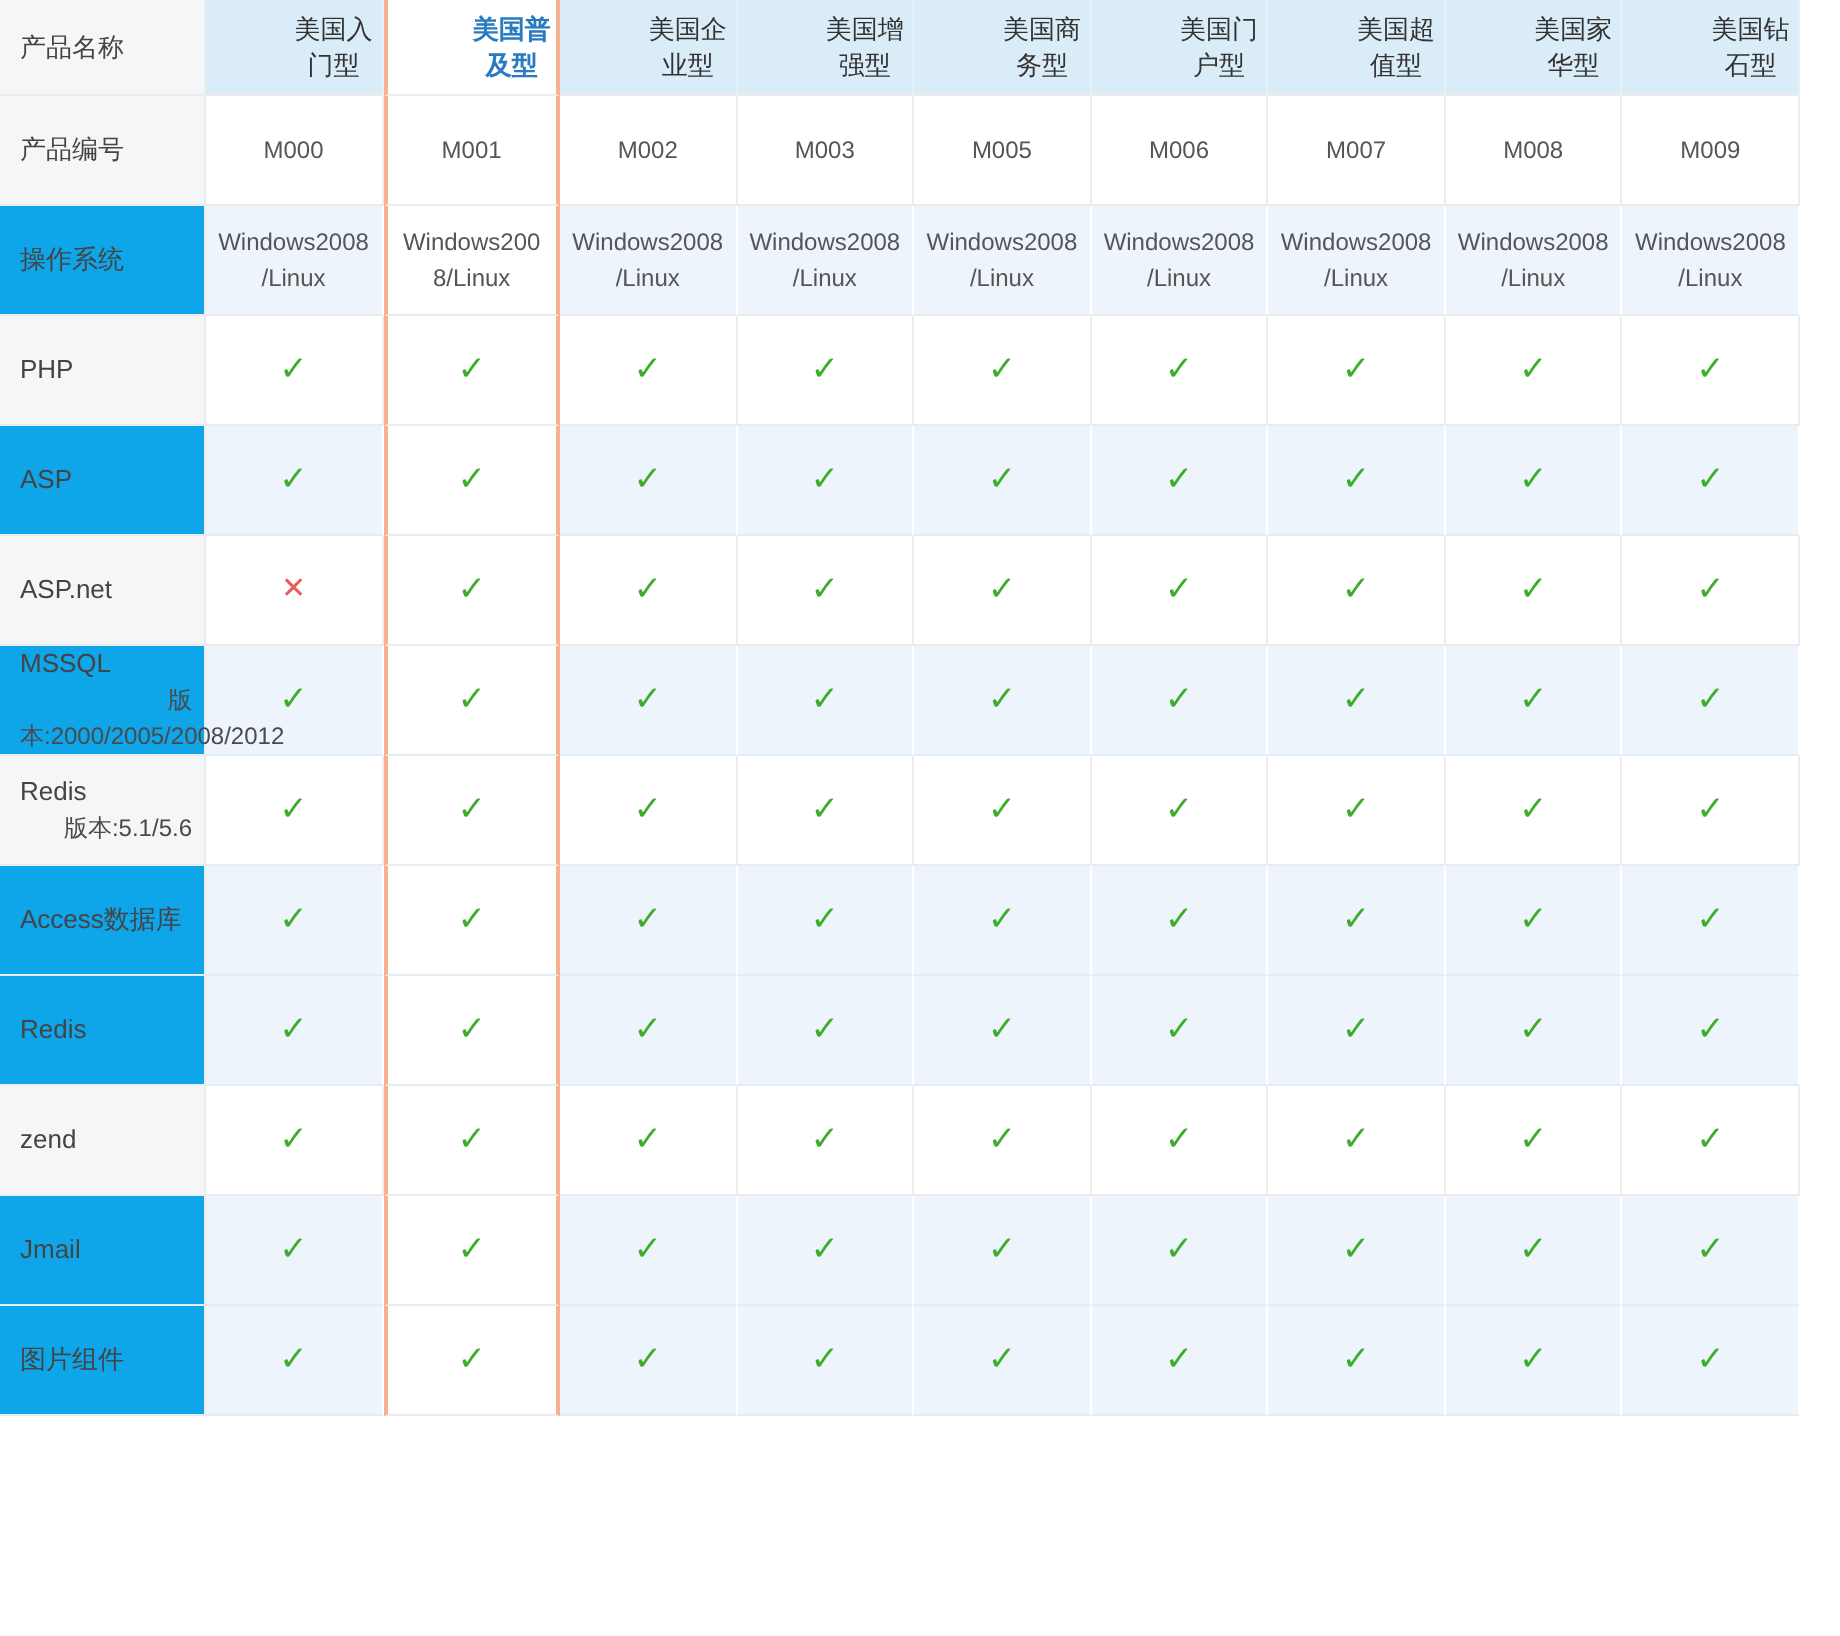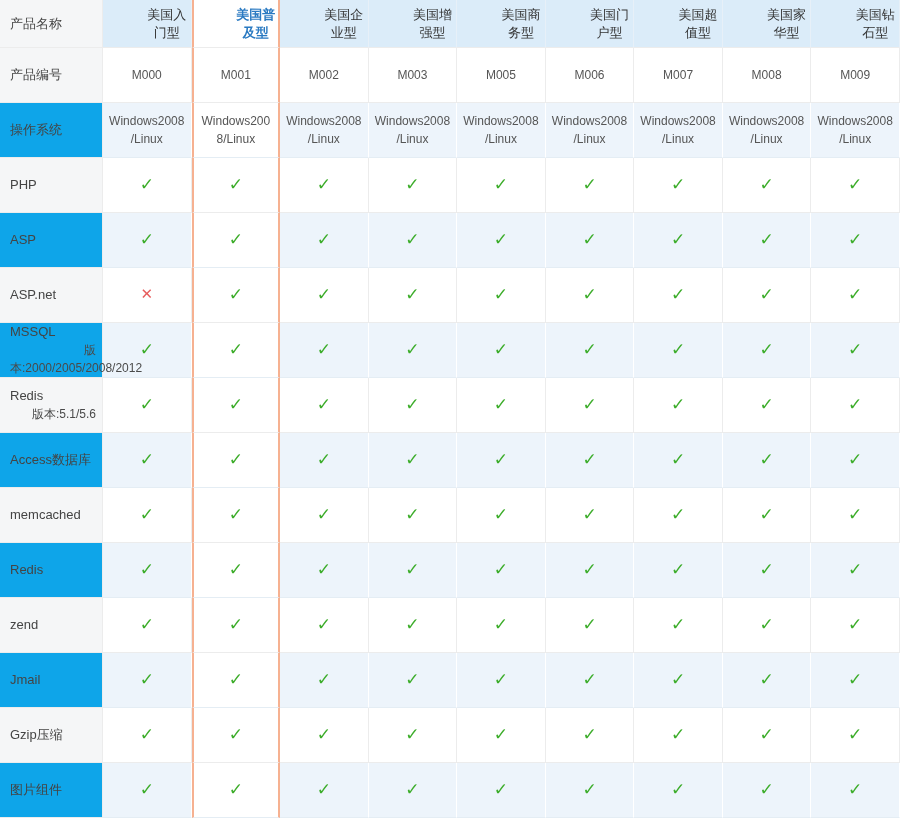--- a/index.html
+++ b/index.html
@@ -184,34 +184,20 @@
         <td class="data-cell"><span class="mark-yes">✓</span></td>
         <td class="data-cell hl"><span class="mark-yes">✓</span></td>
         <td class="data-cell"><span class="mark-yes">✓</span></td>
         <td class="data-cell"><span class="mark-yes">✓</span></td>
         <td class="data-cell"><span class="mark-yes">✓</span></td>
         <td class="data-cell"><span class="mark-yes">✓</span></td>
         <td class="data-cell"><span class="mark-yes">✓</span></td>
         <td class="data-cell"><span class="mark-yes">✓</span></td>
         <td class="data-cell"><span class="mark-yes">✓</span></td>
       </tr>
-      <tr class="data-row">
-        <td class="label-cell">
-          <div>memcached</div>
-        </td>
-        <td class="data-cell"><span class="mark-yes">✓</span></td>
-        <td class="data-cell hl"><span class="mark-yes">✓</span></td>
-        <td class="data-cell"><span class="mark-yes">✓</span></td>
-        <td class="data-cell"><span class="mark-yes">✓</span></td>
-        <td class="data-cell"><span class="mark-yes">✓</span></td>
-        <td class="data-cell"><span class="mark-yes">✓</span></td>
-        <td class="data-cell"><span class="mark-yes">✓</span></td>
-        <td class="data-cell"><span class="mark-yes">✓</span></td>
-        <td class="data-cell"><span class="mark-yes">✓</span></td>
-      </tr>
       <tr class="data-row stripe">
         <td class="label-cell">
           <div>Redis</div>
         </td>
         <td class="data-cell"><span class="mark-yes">✓</span></td>
         <td class="data-cell hl"><span class="mark-yes">✓</span></td>
         <td class="data-cell"><span class="mark-yes">✓</span></td>
         <td class="data-cell"><span class="mark-yes">✓</span></td>
         <td class="data-cell"><span class="mark-yes">✓</span></td>
         <td class="data-cell"><span class="mark-yes">✓</span></td>
@@ -229,34 +215,20 @@
         <td class="data-cell"><span class="mark-yes">✓</span></td>
         <td class="data-cell"><span class="mark-yes">✓</span></td>
         <td class="data-cell"><span class="mark-yes">✓</span></td>
         <td class="data-cell"><span class="mark-yes">✓</span></td>
         <td class="data-cell"><span class="mark-yes">✓</span></td>
         <td class="data-cell"><span class="mark-yes">✓</span></td>
       </tr>
       <tr class="data-row stripe">
         <td class="label-cell">
           <div>Jmail</div>
-        </td>
-        <td class="data-cell"><span class="mark-yes">✓</span></td>
-        <td class="data-cell hl"><span class="mark-yes">✓</span></td>
-        <td class="data-cell"><span class="mark-yes">✓</span></td>
-        <td class="data-cell"><span class="mark-yes">✓</span></td>
-        <td class="data-cell"><span class="mark-yes">✓</span></td>
-        <td class="data-cell"><span class="mark-yes">✓</span></td>
-        <td class="data-cell"><span class="mark-yes">✓</span></td>
-        <td class="data-cell"><span class="mark-yes">✓</span></td>
-        <td class="data-cell"><span class="mark-yes">✓</span></td>
-      </tr>
-      <tr class="data-row">
-        <td class="label-cell">
-          <div>Gzip压缩</div>
         </td>
         <td class="data-cell"><span class="mark-yes">✓</span></td>
         <td class="data-cell hl"><span class="mark-yes">✓</span></td>
         <td class="data-cell"><span class="mark-yes">✓</span></td>
         <td class="data-cell"><span class="mark-yes">✓</span></td>
         <td class="data-cell"><span class="mark-yes">✓</span></td>
         <td class="data-cell"><span class="mark-yes">✓</span></td>
         <td class="data-cell"><span class="mark-yes">✓</span></td>
         <td class="data-cell"><span class="mark-yes">✓</span></td>
         <td class="data-cell"><span class="mark-yes">✓</span></td>

